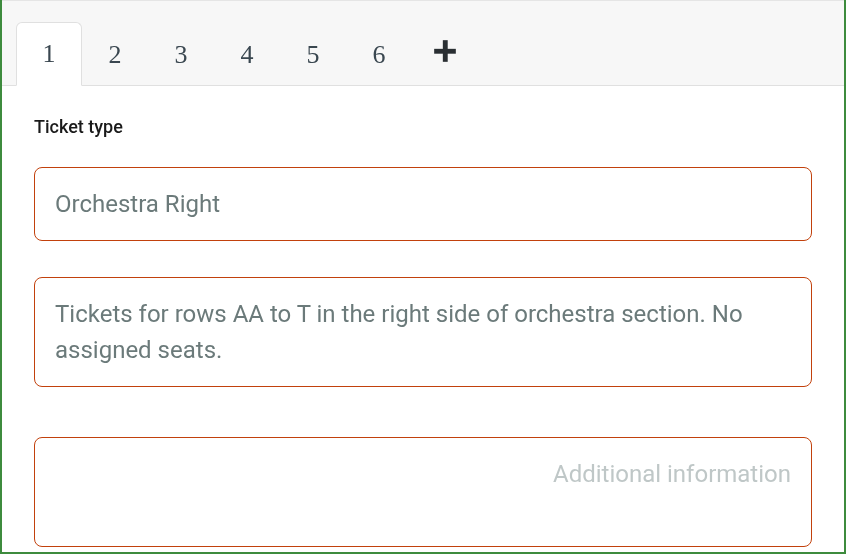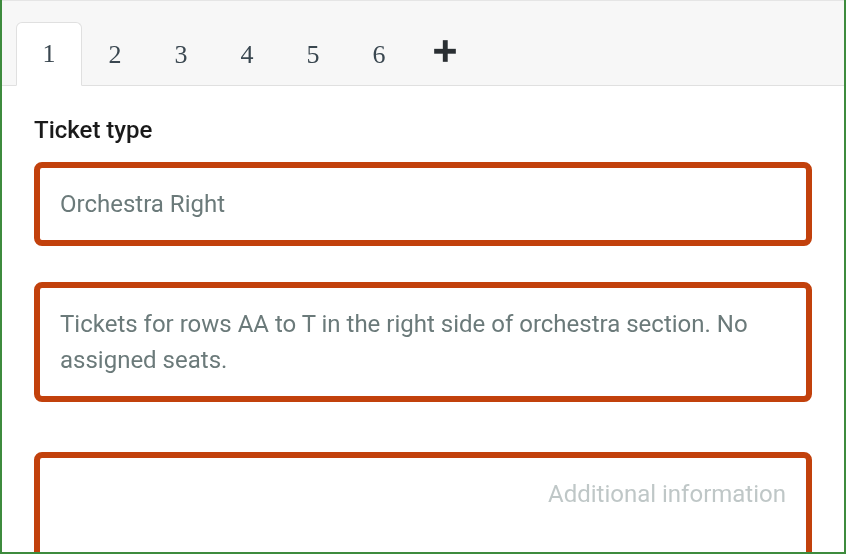--- a/index.html
+++ b/index.html
@@ -62,28 +62,28 @@
       color: #2a2f33;
     }
     .tab-add svg {
       width: 26px;
       height: 26px;
     }
     .content {
       padding: 30px 32px 0 32px;
     }
     .section-label {
-      font-size: 24px;
+      font-size: 18px;
       color: #1a1a1a;
       font-weight: 500;
-      margin-bottom: 18px;
+      margin-bottom: 30px;
     }
     .input-box {
       width: 100%;
-      border: 6px solid #c2410c;
+      border: 1px solid #c2410c;
       border-radius: 8px;
       padding: 18px 20px;
       font-size: 24px;
       color: #6b7a7a;
       font-family: inherit;
       background: #fff;
       display: block;
       resize: none;
       line-height: 1.5;
     }

